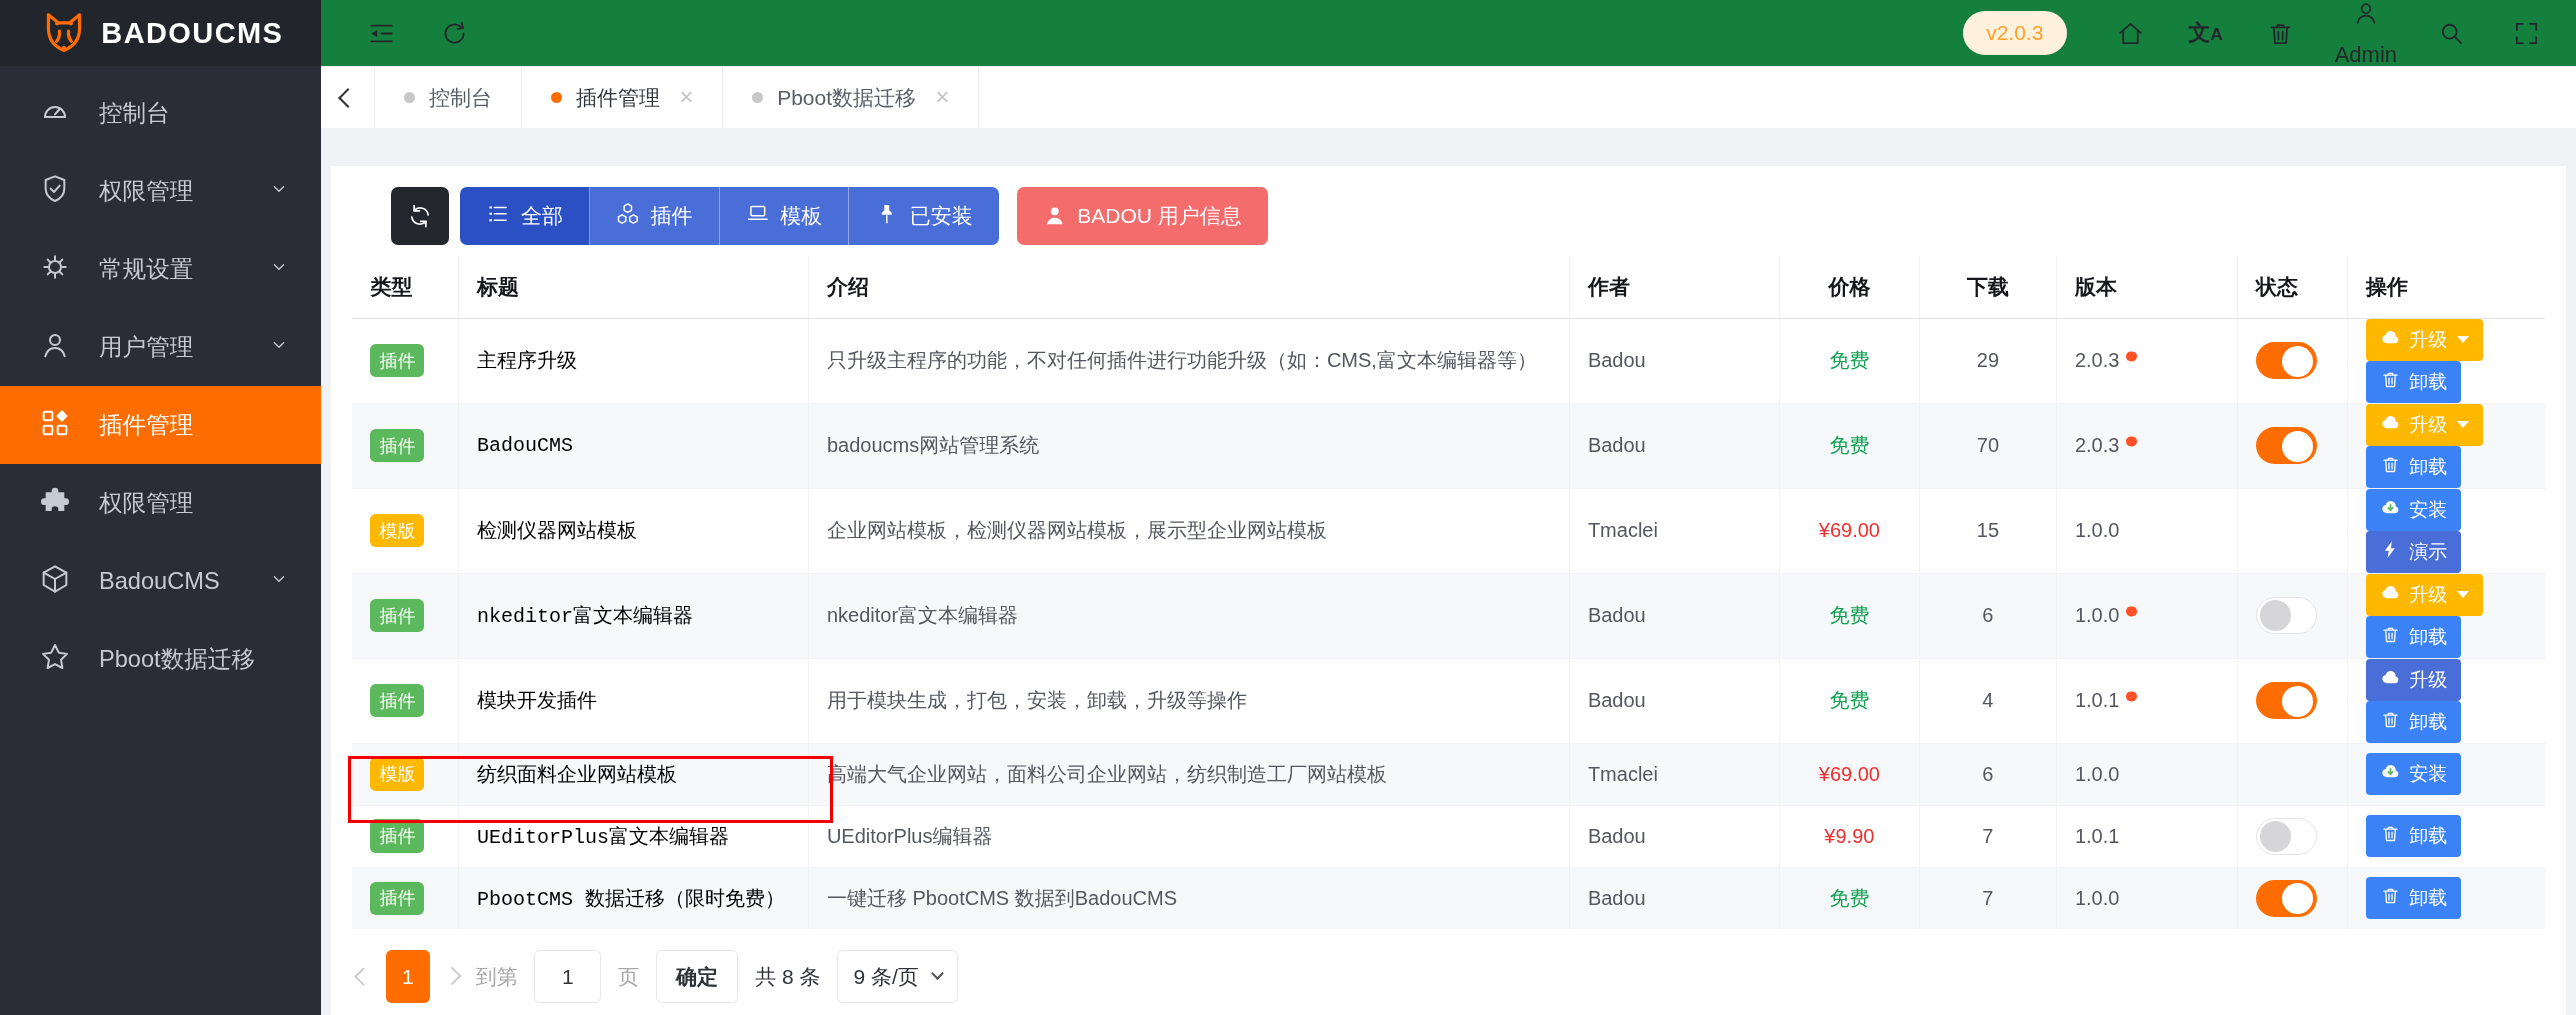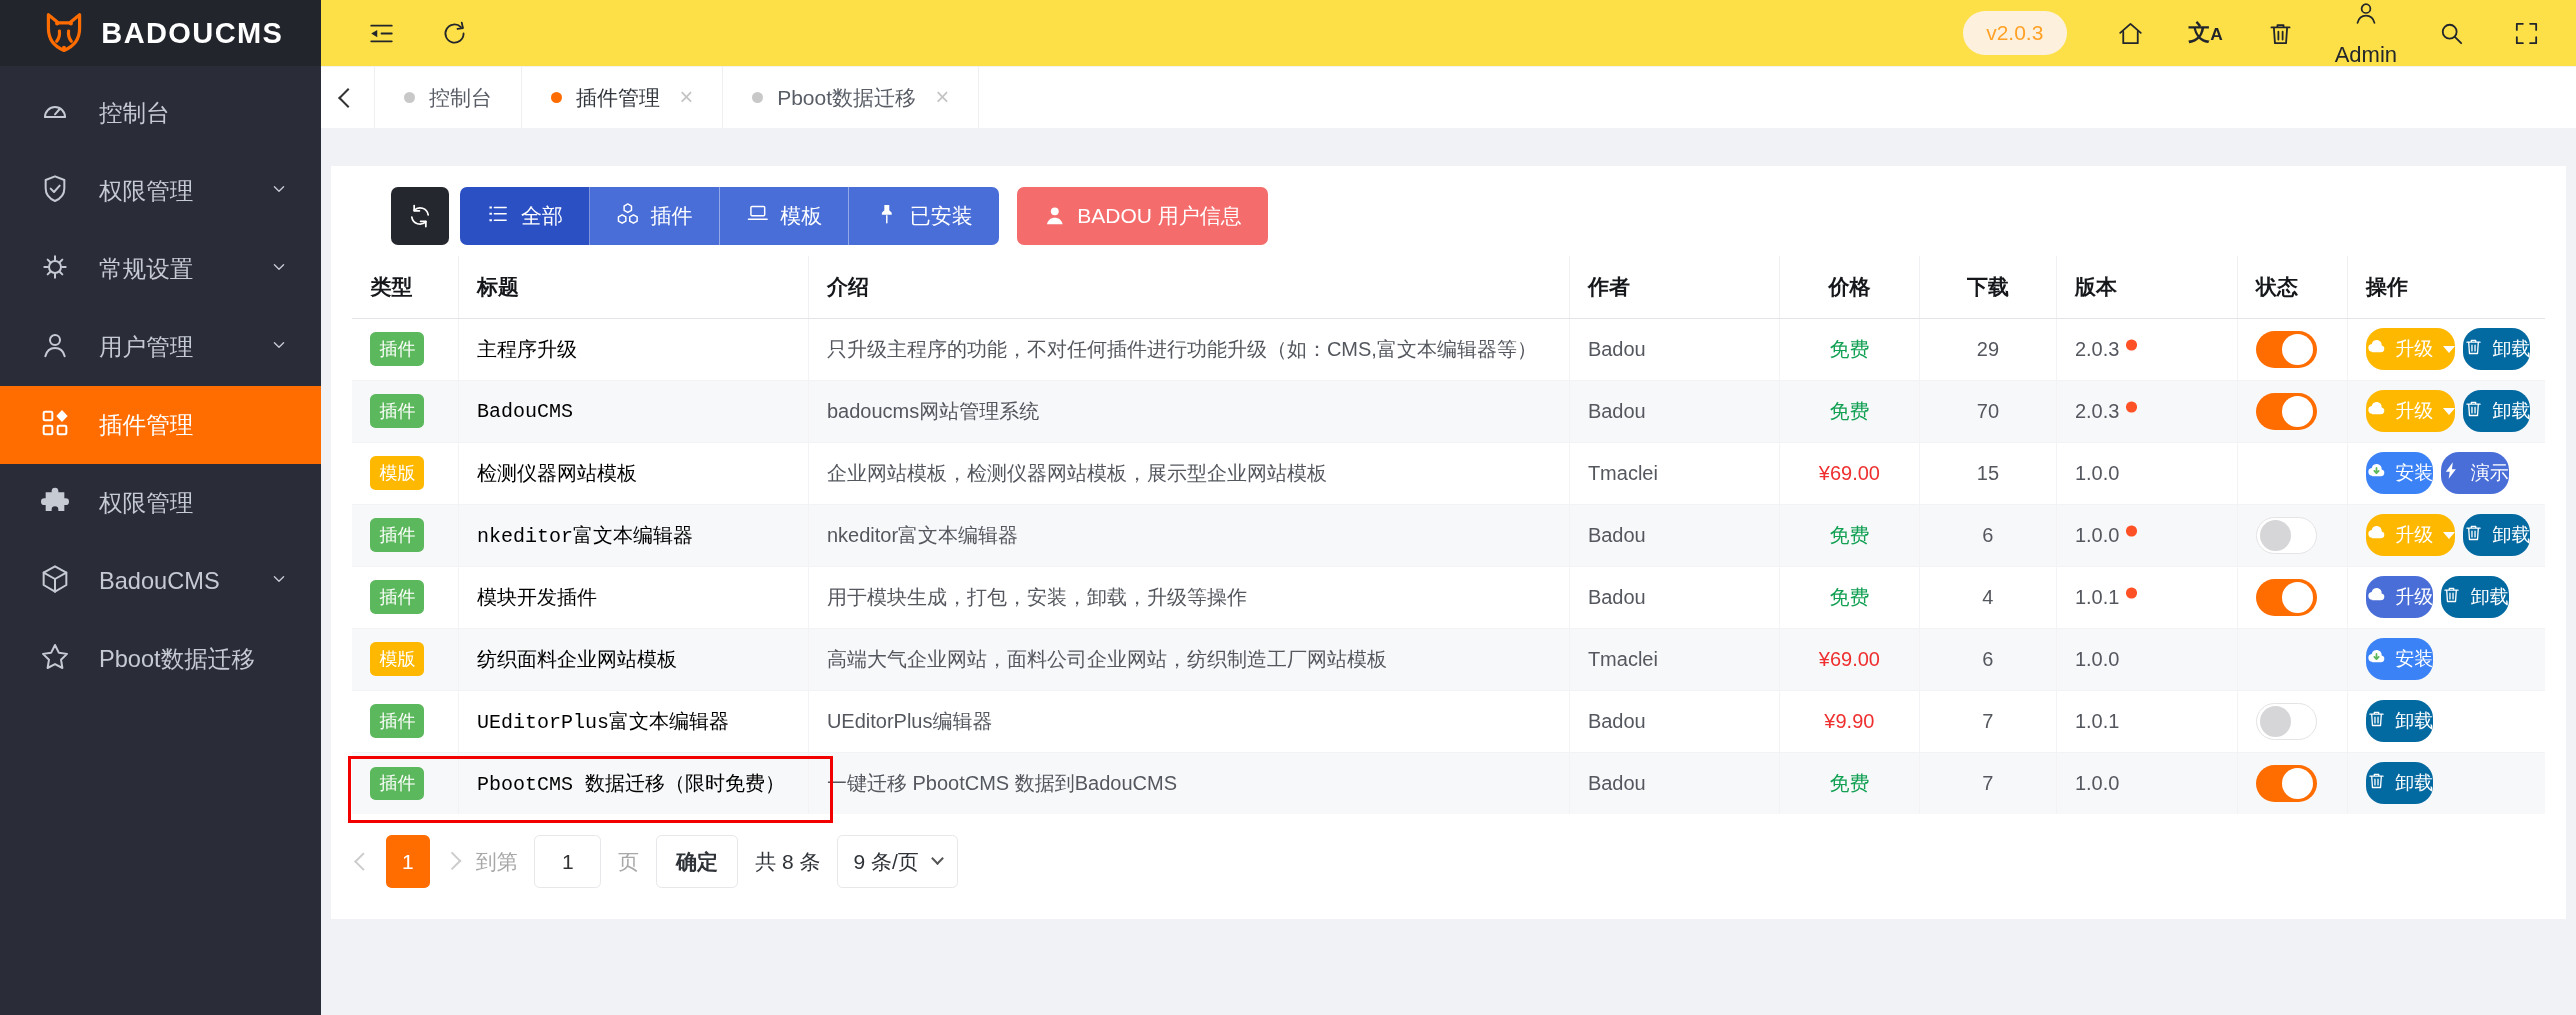--- a/index.html
+++ b/index.html
@@ -19,21 +19,21 @@
   .menu { padding-top:8.3px; }
   .menu-item { height:78px; display:flex; align-items:center; padding-left:39px; position:relative; color:#c6cad3; cursor:pointer; }
   .menu-item svg { width:32px; height:32px; flex:0 0 32px; }
   .menu-item .mi-label { font-size:23.6px; margin-left:28px; }
   .menu-item .chev { position:absolute; right:31px; }
   .menu-item .chev svg { width:22px; height:22px; }
   .menu-item.active { background:#ff6c00; color:#fff; }
 
   
   .main { flex:1; display:flex; flex-direction:column; min-width:0; }
-  .topbar { height:66px; background:#fde047; display:flex; align-items:center; padding:0 29px 0 39px; flex:0 0 66px; }
+  .topbar { height:66px; background:#15803d; display:flex; align-items:center; padding:0 29px 0 39px; flex:0 0 66px; }
   .tb-icon { color:#22262c; display:flex; align-items:center; justify-content:center; width:42px; height:42px; cursor:pointer; }
   .tb-icon svg { width:29px; height:29px; }
   .tb-left { display:flex; align-items:center; gap:31px; }
   .tb-right { margin-left:auto; display:flex; align-items:center; gap:33px; }
   .ver-pill { background:#fdf1de; color:#ffa126; border-radius:694px; padding:9.7px 23.6px; font-size:21px; margin-right:9.7px; }
   .admin { display:flex; align-items:center; gap:15px; font-size:22px; color:#23262b; cursor:pointer;flex-direction:column; }
   .admin svg { width:28px; height:28px; }
   .txicon { font-size:22px; font-weight:bold; color:#22262c; line-height:1; }
   .txicon i { font-style:normal; font-size:17.4px; }
 
@@ -74,24 +74,24 @@
   .badge.green { background:#5cb85c; }
   .badge.orange { background:#ffb800; }
   .price-free { color:#12a053; }
   .price-paid { color:#ef2f2f; }
   .vdot { display:inline-block; width:10.4px; height:10.4px; border-radius:50%; background:#ff5126; margin-left:7px; transform:translateY(-5.6px); }
   .toggle { width:61px; height:37px; border-radius:19px; position:relative; display:inline-block; vertical-align:middle; cursor:pointer; }
   .toggle.on { background:#ff6c00; }
   .toggle.on::after { content:''; position:absolute; right:3.5px; top:3.5px; width:31px; height:31px; background:#fff; border-radius:50%; }
   .toggle.off { background:#fff; border:1.4px solid #e4e4e7; }
   .toggle.off::after { content:''; position:absolute; left:2.8px; top:2.1px; width:31px; height:31px; background:#d6d6d9; border-radius:50%; }
-  .abtn { display:inline-flex; align-items:center; gap:8.3px; height:42px; padding:0 0; border-radius:18px; color:#fff; font-size:19px; margin-right:8.3px; vertical-align:middle; cursor:pointer; }
+  .abtn { display:inline-flex; align-items:center; gap:8.3px; height:42px; padding:0 14px; border-radius:4px; color:#fff; font-size:19px; margin-right:8.3px; vertical-align:middle; cursor:pointer; }
   .abtn svg { width:21px; height:21px; }
   .abtn.amber { background:#ffb800; }
-  .abtn.red { background:#0369a1; }
+  .abtn.red { background:#3b82f6; }
   .abtn.green { background:#3b82f6; }
   .abtn.blue { background:#4a6ed8; }
   .caret { width:0; height:0; border-left:6.2px solid transparent; border-right:6.2px solid transparent; border-top:7.6px solid #fff; margin-left:1.4px; }
 
   
   .pagination { display:flex; align-items:center; margin-top:21px; gap:16.7px; font-size:21px; color:#2f3338; padding-left:4.2px; }
   .pg-chev { width:12.5px; height:12.5px; border-left:2.8px solid #ccc; border-bottom:2.8px solid #ccc; cursor:pointer; }
   .pg-chev.left  { transform:rotate(45deg); }
   .pg-chev.right { transform:rotate(-135deg); }
   .pg-cur { width:44px; height:53px; background:#ff6c00; color:#fff; border-radius:5.6px; display:flex; align-items:center; justify-content:center; cursor:pointer; }

